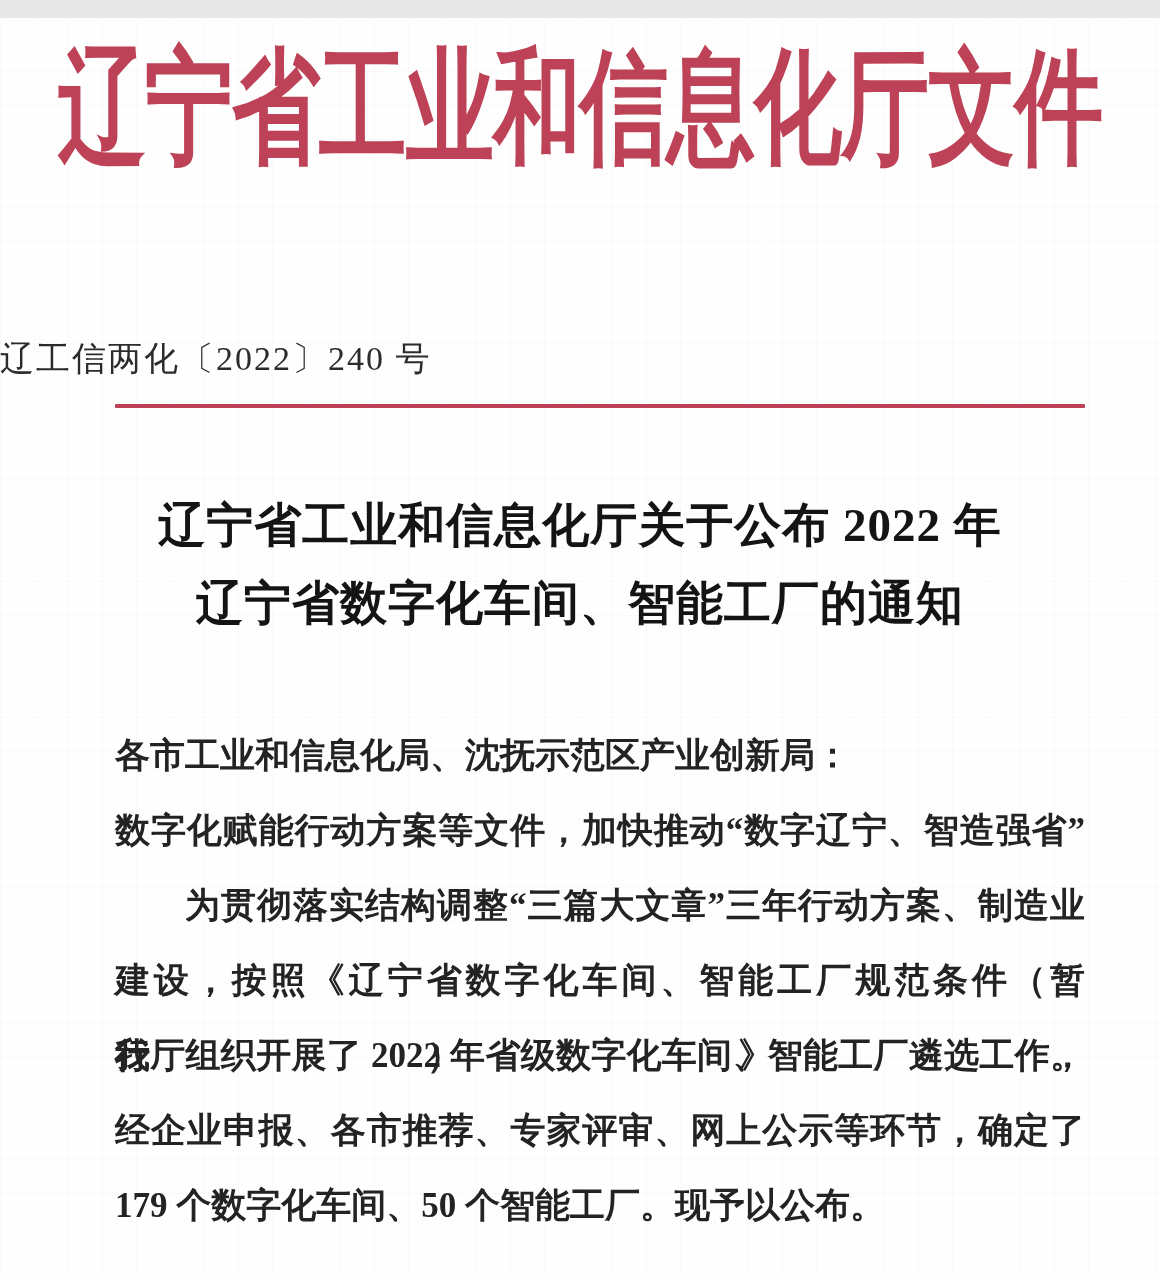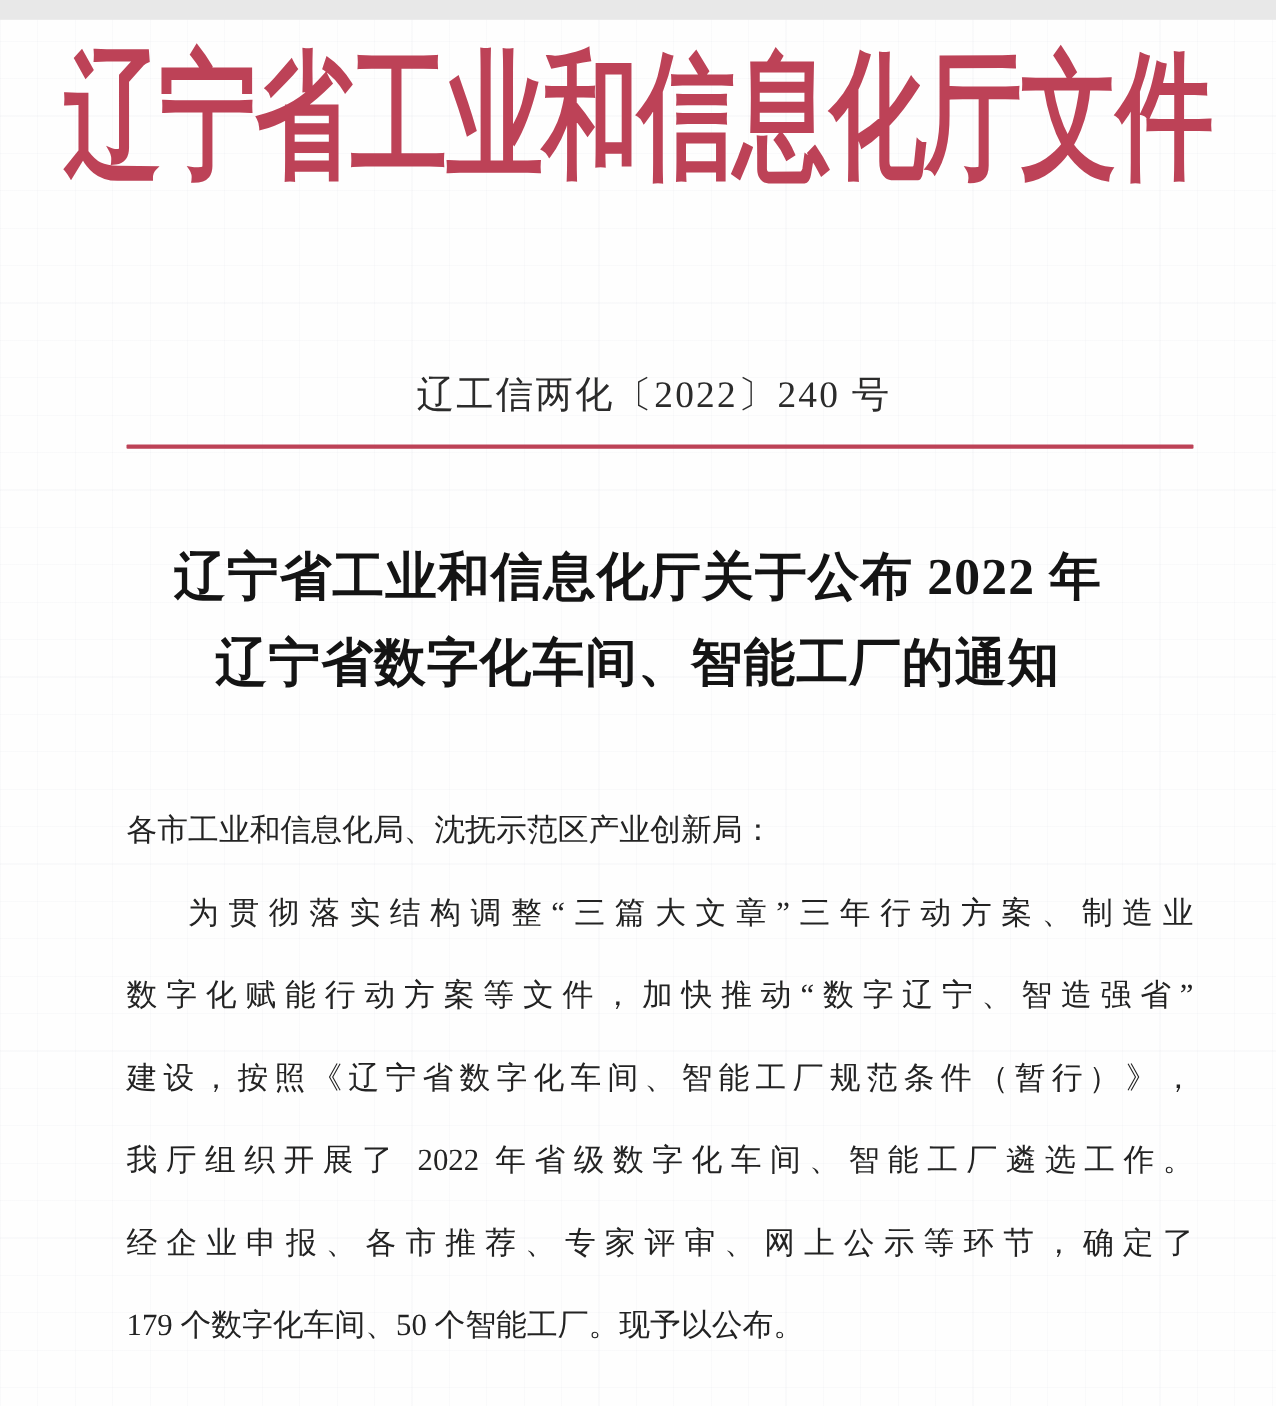--- a/index.html
+++ b/index.html
@@ -37,26 +37,25 @@
     white-space: nowrap;
     transform: scaleY(1.42);
     transform-origin: top center;
   }
 
   .doc-number {
     position: absolute;
     top: 318px;
     left: 0;
     width: 100%;
-    text-align: center;
+    text-align: left;
     font-size: 34px;
     color: #2b2b2b;
     letter-spacing: 2px;
     white-space: nowrap;
-    padding-left: 29px;
   }
 
   .red-rule {
     position: absolute;
     top: 386px;
     left: 115px;
     width: 970px;
     height: 4px;
     background: #bd4257;
     border-radius: 1px;
@@ -74,21 +73,22 @@
     line-height: 78px;
     letter-spacing: 1px;
   }
 
   .body-text {
     position: absolute;
     top: 700px;
     left: 115px;
     width: 970px;
     color: #232323;
-    font-size: 28px;
+    font-size: 35px;
+    font-weight: bold;
   }
 
   .body-line {
     height: 75px;
     line-height: 75px;
     white-space: nowrap;
   }
 
   .body-line.justified {
     white-space: normal;
@@ -111,21 +111,21 @@
 
   <div class="red-rule"></div>
 
   <div class="doc-title">
     <div>辽宁省工业和信息化厅关于公布 2022 年</div>
     <div>辽宁省数字化车间、智能工厂的通知</div>
   </div>
 
   <div class="body-text">
     <div class="body-line">各市工业和信息化局、沈抚示范区产业创新局：</div>
+    <div class="body-line justified">数字化赋能行动方案等文件，加快推动“数字辽宁、智造强省”</div>
     <div class="body-line justified indent">为贯彻落实结构调整“三篇大文章”三年行动方案、制造业</div>
-    <div class="body-line justified">数字化赋能行动方案等文件，加快推动“数字辽宁、智造强省”</div>
     <div class="body-line justified">建设，按照《辽宁省数字化车间、智能工厂规范条件（暂行）》，</div>
     <div class="body-line justified">我厅组织开展了 2022 年省级数字化车间、智能工厂遴选工作。</div>
     <div class="body-line justified">经企业申报、各市推荐、专家评审、网上公示等环节，确定了</div>
     <div class="body-line">179 个数字化车间、50 个智能工厂。现予以公布。</div>
   </div>
 
 </div>
 
 </body></html>

